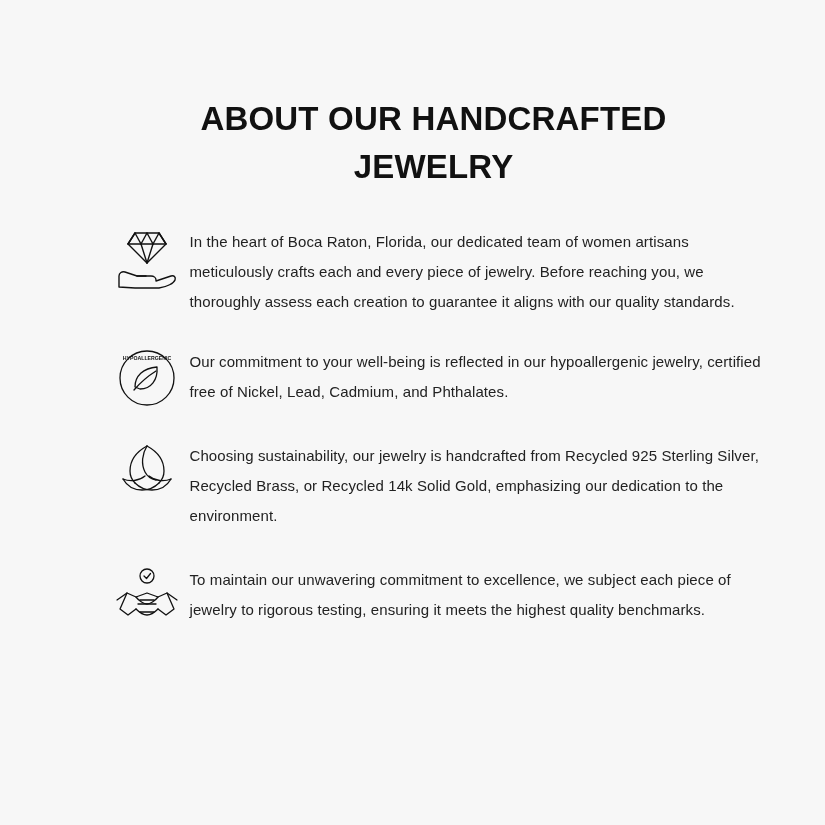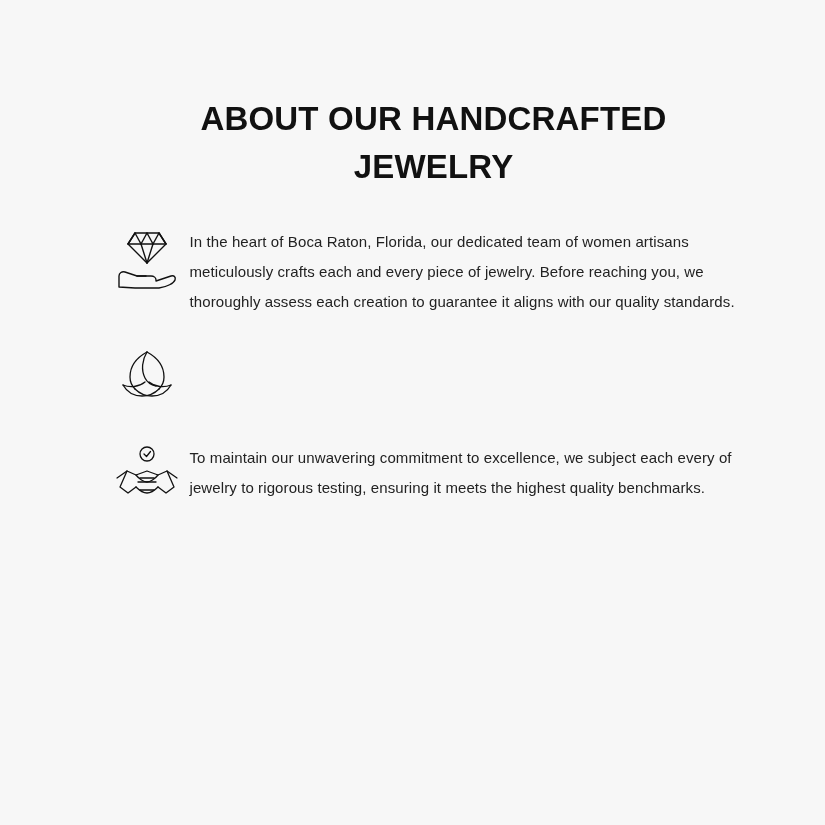--- a/index.html
+++ b/index.html
@@ -90,48 +90,60 @@
           <line x1="38" y1="15" x2="32" y2="34"></line>
           <line x1="26" y1="15" x2="32" y2="4"></line>
           <line x1="38" y1="15" x2="32" y2="4"></line>
           <path d="M4 58 L4 47 C4 44 7 42 10 43 L22 47 L36 47 C39 47 41 49 41 51 L41 52 L56 47 C59 46 61 48 60 51 C59 54 52 58 44 59 L20 59 Z"></path>
           <path d="M22 47 L31 47"></path>
         </svg>
       </div>
       <div class="feature-text">In the heart of Boca Raton, Florida, our dedicated team of women artisans meticulously crafts each and every piece of jewelry. Before reaching you, we thoroughly assess each creation to guarantee it aligns with our quality standards.</div>
     </div>
 
+    <div class="feature f2">
+      <div class="icon-wrap">
+        <svg width="58" height="58" viewBox="0 0 58 58" fill="none" stroke="#111111" stroke-width="1.3" stroke-linecap="round" stroke-linejoin="round">
+          <circle cx="29" cy="29" r="27"></circle>
+          <path d="M17 38 C17 27 25 19 39 18 C40 31 33 40 22 40 Z"></path>
+          <path d="M16 41 C22 34 30 27 38 22"></path>
+          <text x="29" y="11" font-family="Liberation Sans, sans-serif" font-size="5.2" font-weight="700" fill="#111111" stroke="none" text-anchor="middle">HYPOALLERGENIC</text>
+        </svg>
+      </div>
+      <div class="feature-text">Our commitment to your well-being is reflected in our hypoallergenic jewelry, certified free of Nickel, Lead, Cadmium, and Phthalates.</div>
+    </div>
 
     <div class="feature f3">
       <div class="icon-wrap">
         <svg width="62" height="60" viewBox="0 0 62 60" fill="none" stroke="#111111" stroke-width="1.3" stroke-linecap="round" stroke-linejoin="round">
           <path d="M31 3 C20 9 14 18 14 28 C14 33 16 37 19 40"></path>
           <path d="M31 3 C42 9 48 18 48 28 C48 33 46 37 43 40"></path>
           <path d="M19 40 C24 45 30 47 36 47 C44 47 51 43 55 36"></path>
           <path d="M43 40 C38 45 32 47 26 47 C18 47 11 43 7 36"></path>
           <path d="M31 3 C26 11 25 21 29 29 C31 33 35 36 40 37"></path>
           <path d="M7 36 C14 39 23 38 29 33"></path>
           <path d="M55 36 C48 39 39 38 33 33"></path>
           <circle cx="31" cy="31" r="27" stroke-dasharray="3 4" opacity="0.0"></circle>
         </svg>
       </div>
+      <div class="feature-text">Choosing sustainability, our jewelry is handcrafted from Recycled 925 Sterling Silver, Recycled Brass, or Recycled 14k Solid Gold, emphasizing our dedication to the environment.</div>
     </div>
 
     <div class="feature f4">
       <div class="icon-wrap">
         <svg width="66" height="58" viewBox="0 0 66 58" fill="none" stroke="#111111" stroke-width="1.3" stroke-linecap="round" stroke-linejoin="round">
           <circle cx="33" cy="9" r="7"></circle>
           <path d="M30 9 L32.5 11.5 L36.5 6.5"></path>
           <path d="M3 33 L13 26 L22 30 L33 26 L44 30 L53 26 L63 33"></path>
           <path d="M13 26 L6 42 L14 48 L22 42"></path>
           <path d="M53 26 L60 42 L52 48 L44 42"></path>
           <path d="M22 30 C25 34 30 37 33 37 C36 37 41 34 44 30"></path>
           <path d="M22 42 C26 46 30 48 33 48 C36 48 40 46 44 42"></path>
           <path d="M26 33 L40 33"></path>
           <path d="M24 37 L42 37"></path>
           <path d="M26 45 L40 45"></path>
         </svg>
       </div>
-      <div class="feature-text">To maintain our unwavering commitment to excellence, we subject each every of jewelry to rigorous testing, ensuring it meets the highest quality benchmarks.</div>
+      <div class="feature-text">To maintain our unwavering commitment to excellence, we subject each piece of jewelry to rigorous testing, ensuring it meets the highest quality benchmarks.</div>
     </div>
 
   </div>
 </div>
 
 </body></html>

